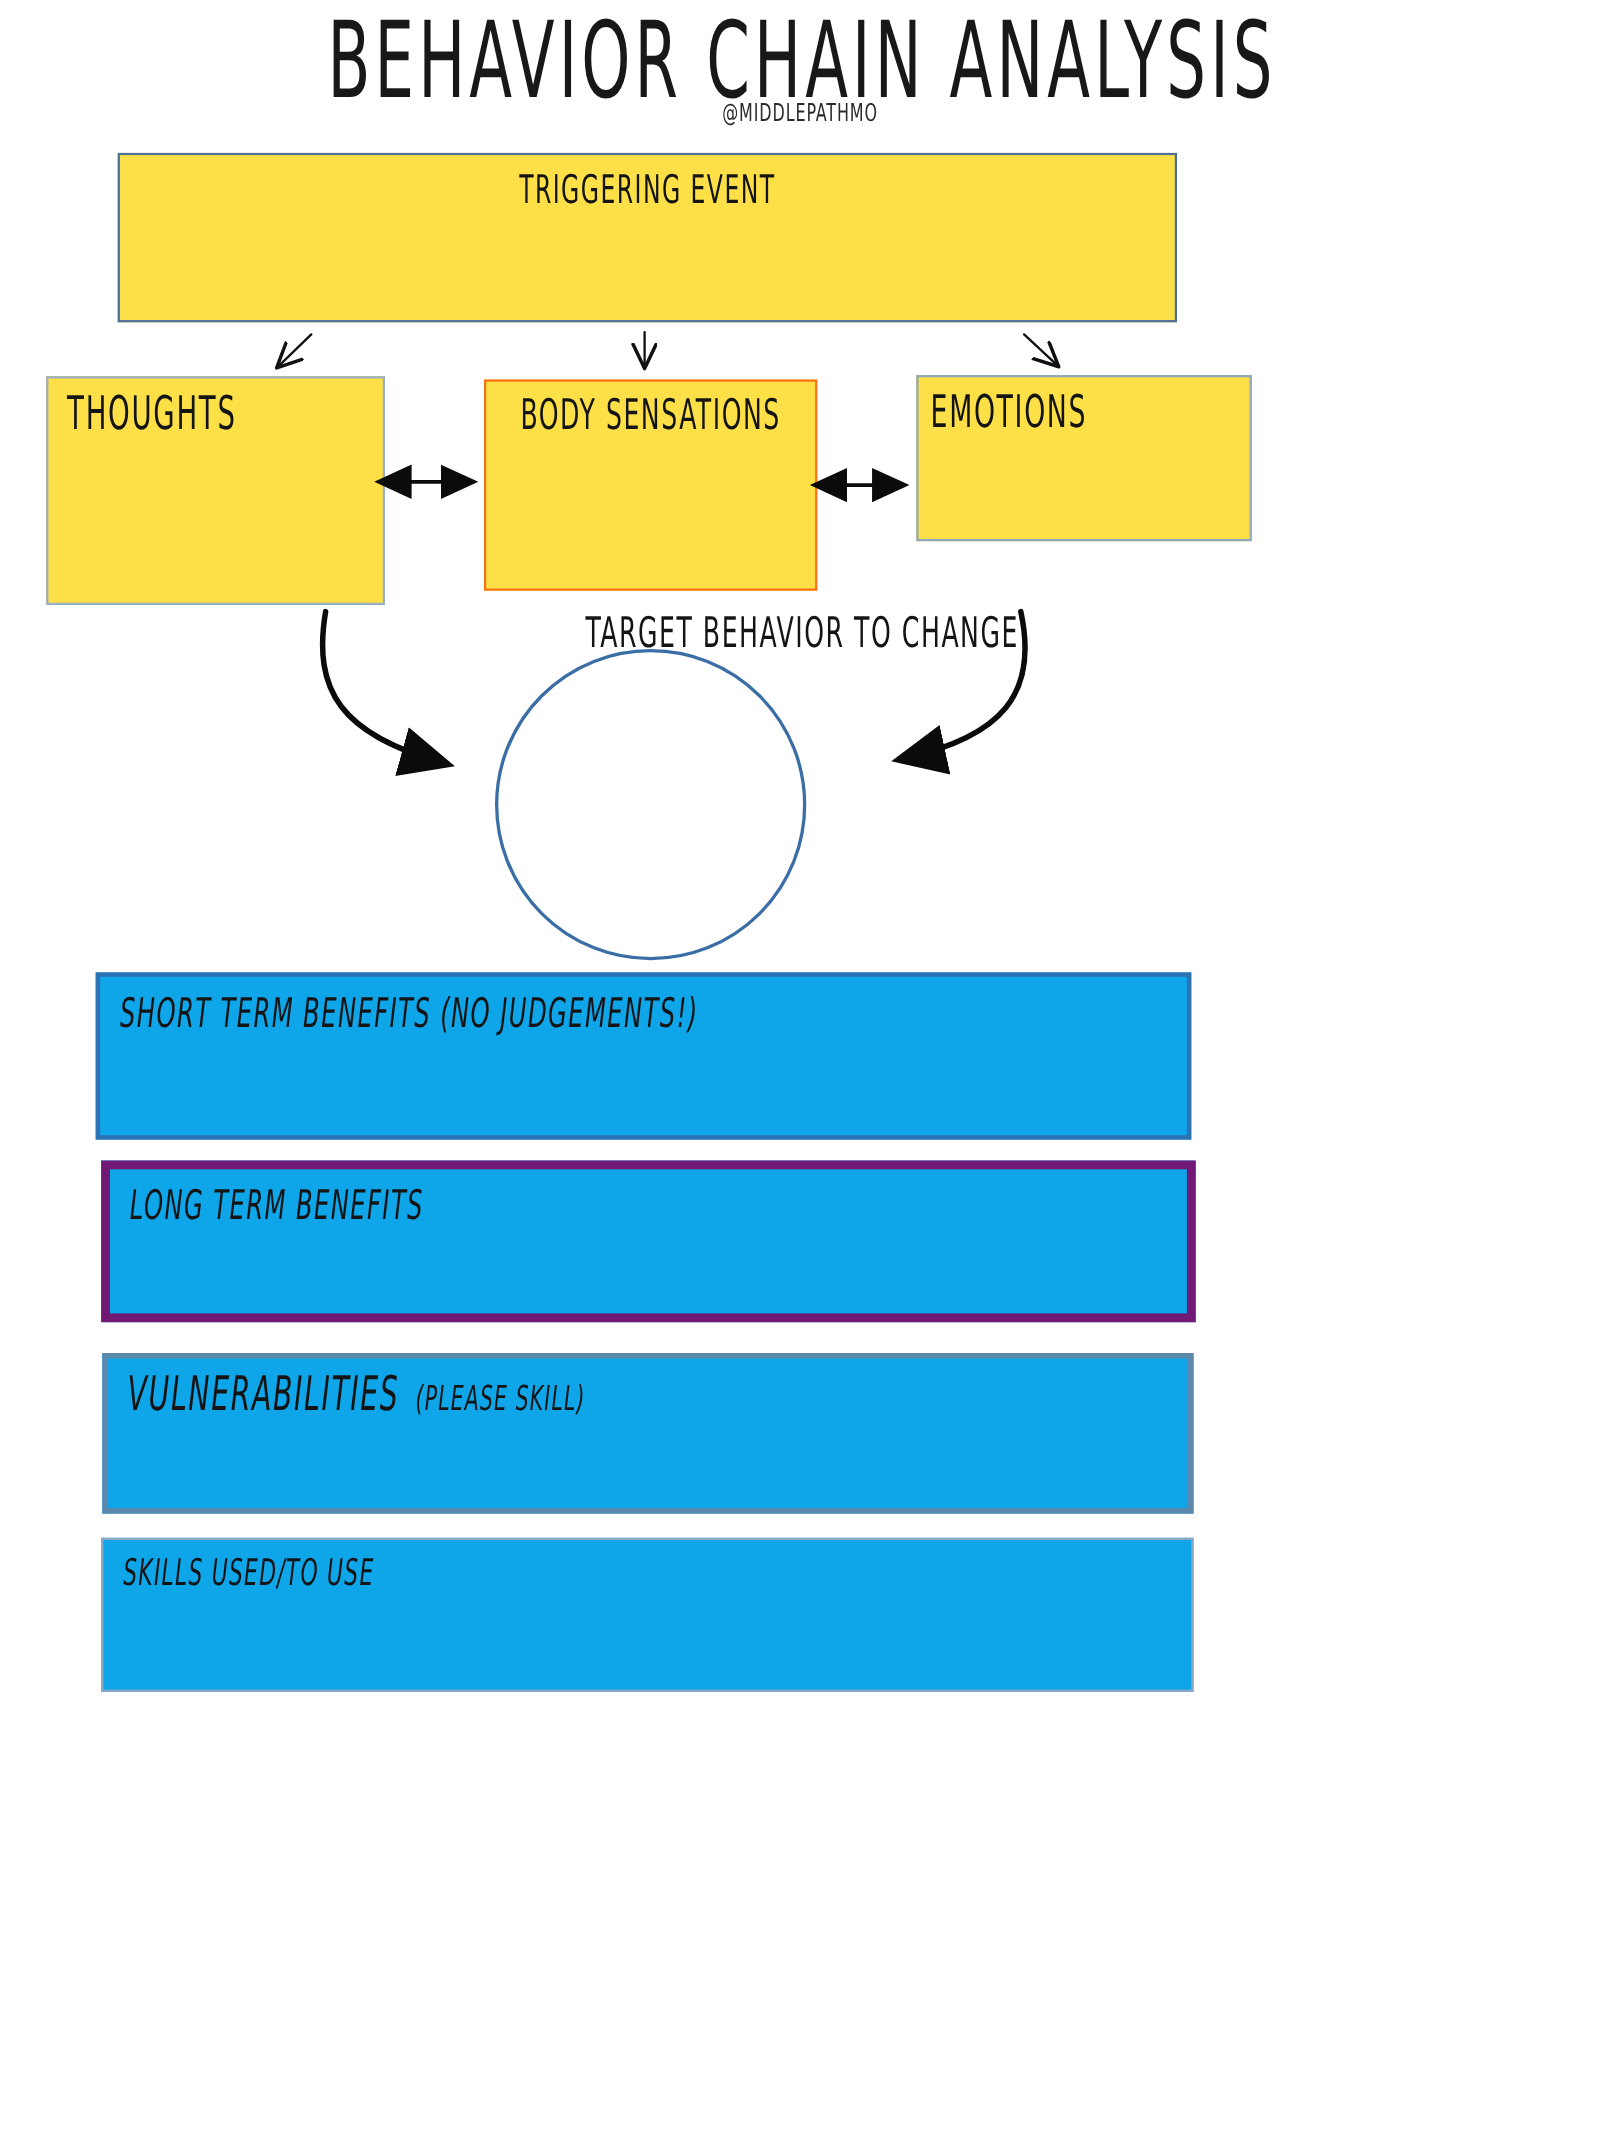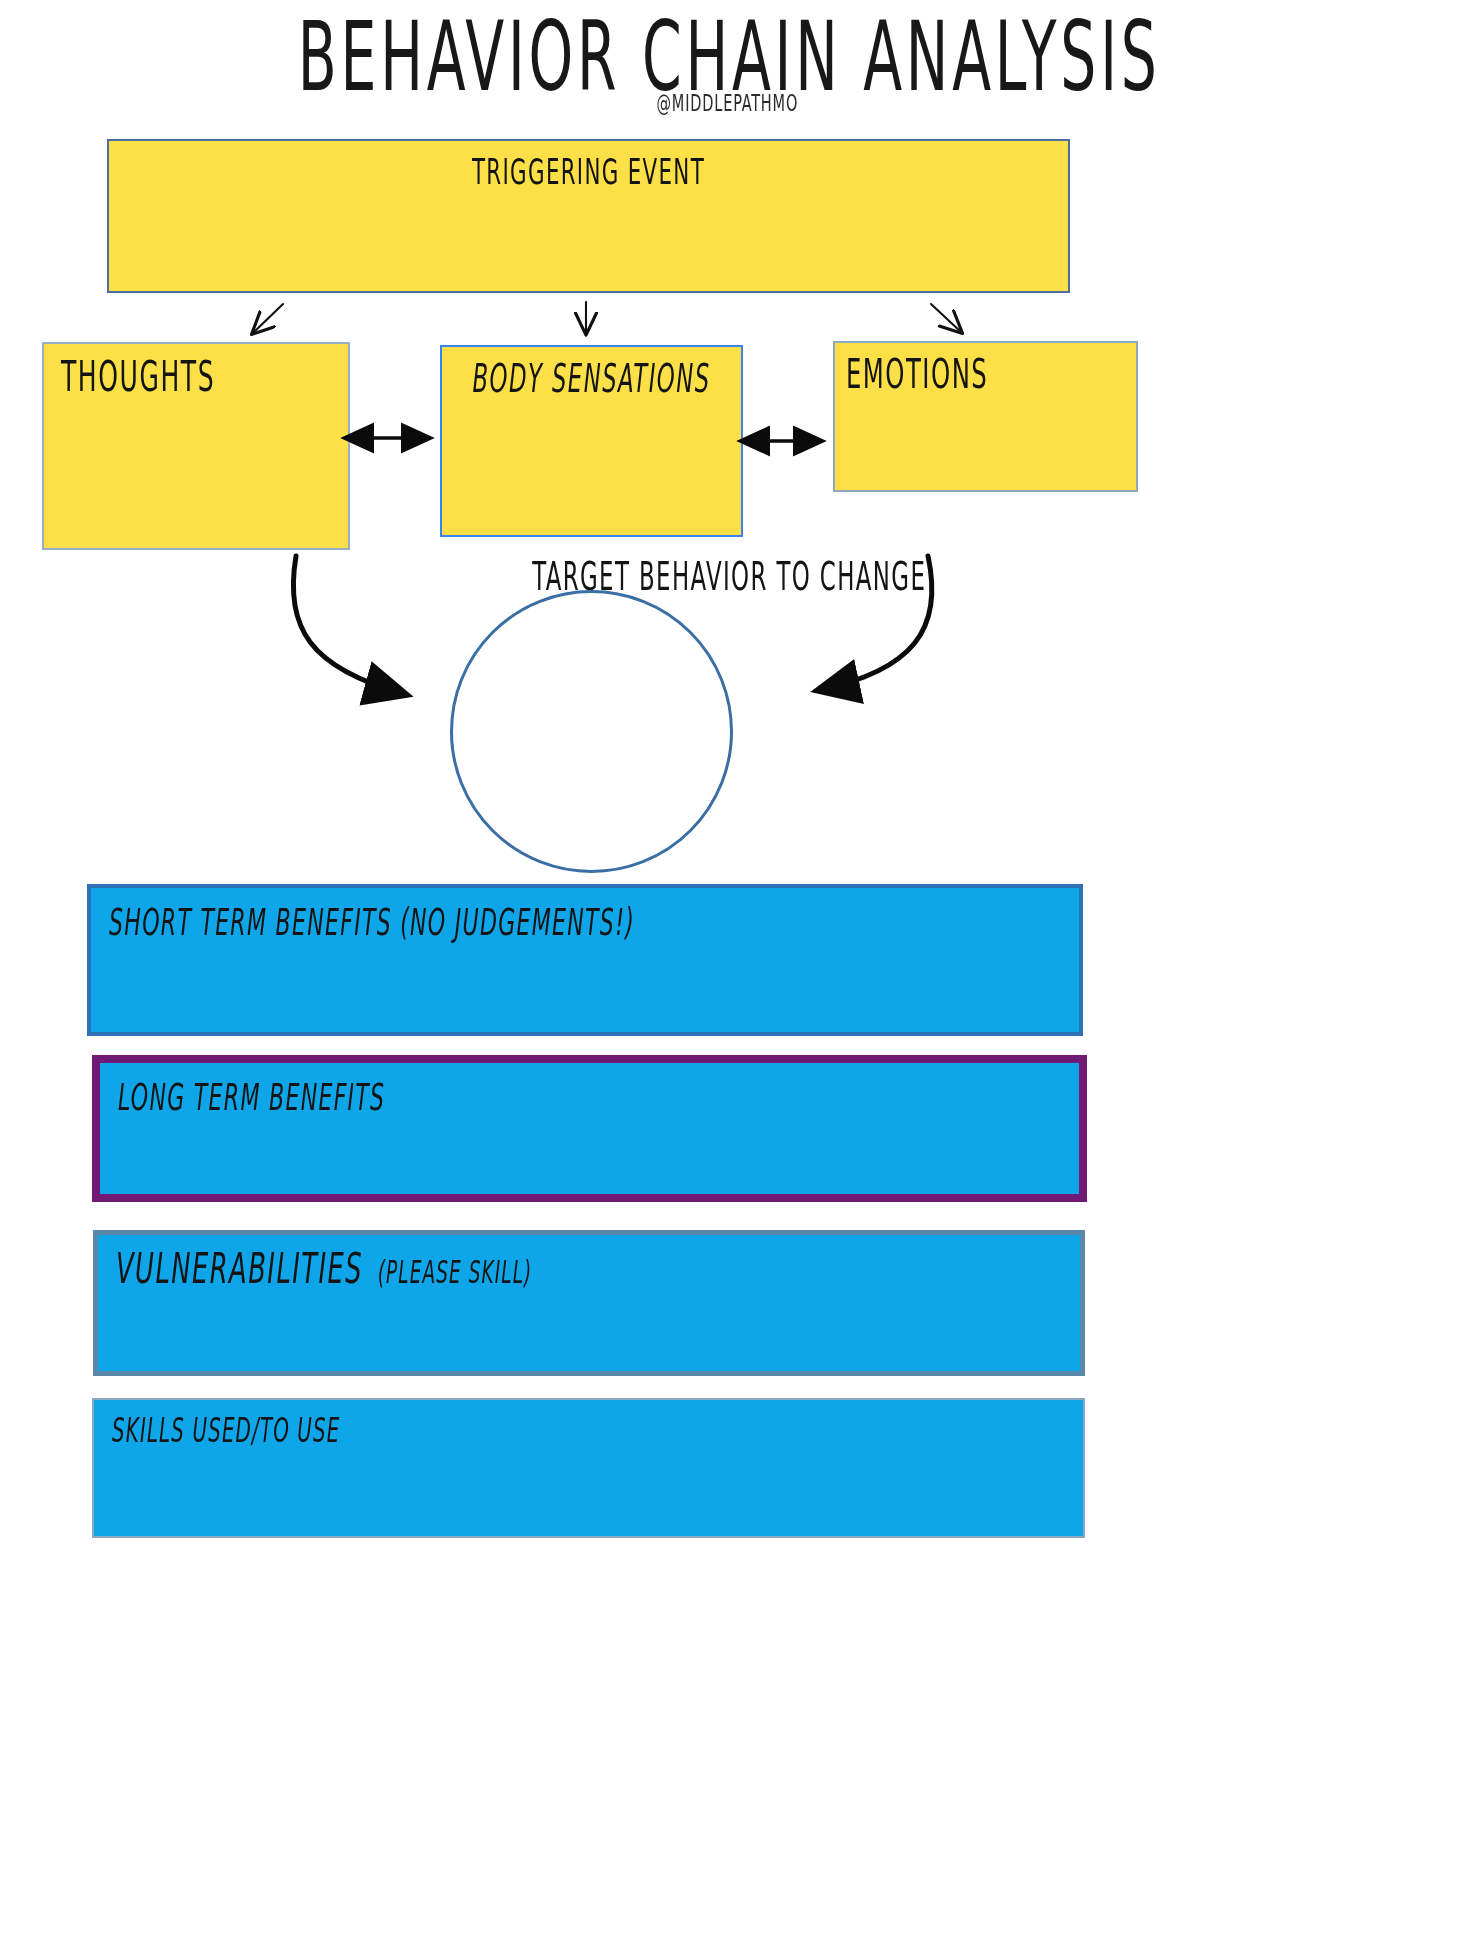--- a/index.html
+++ b/index.html
@@ -104,22 +104,21 @@
     left: 17px;
     font-size: 34px;
     transform-origin: left center;
   }
 
   #body-box {
     left: 440px;
     top: 345px;
     width: 303px;
     height: 192px;
-    border: 2px solid #3b82f6;
-    font-style: italic;
+    border: 2px solid #f97316;
   }
   #body-label {
     top: 13px;
     left: 0;
     width: 100%;
     text-align: center;
     font-size: 31px;
     transform-origin: center center;
   }
 

